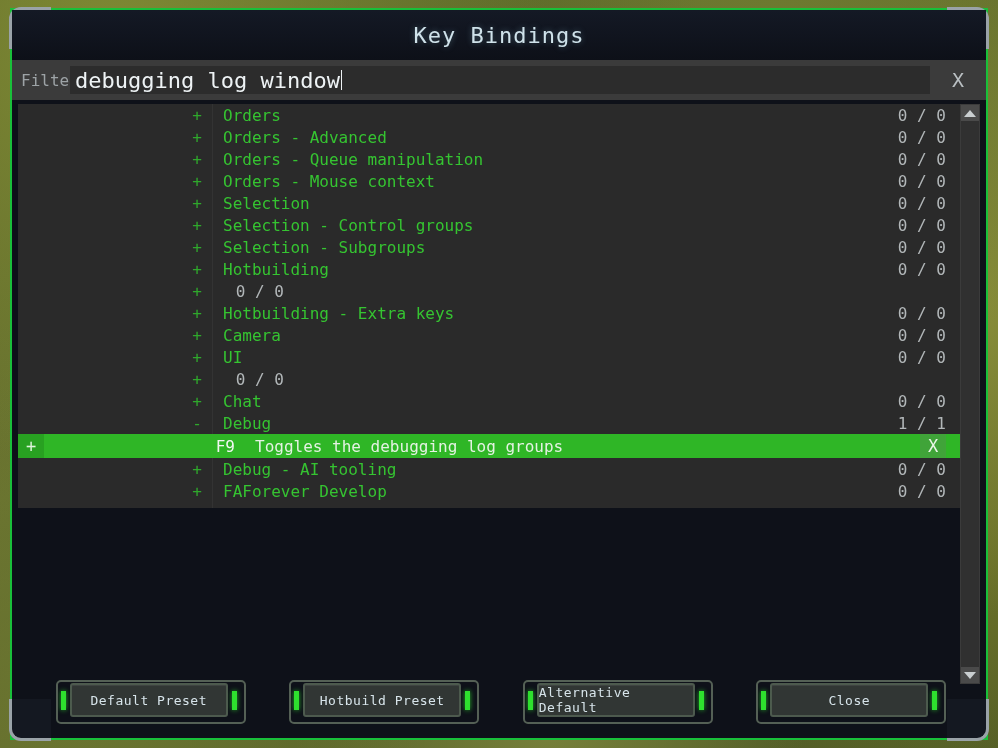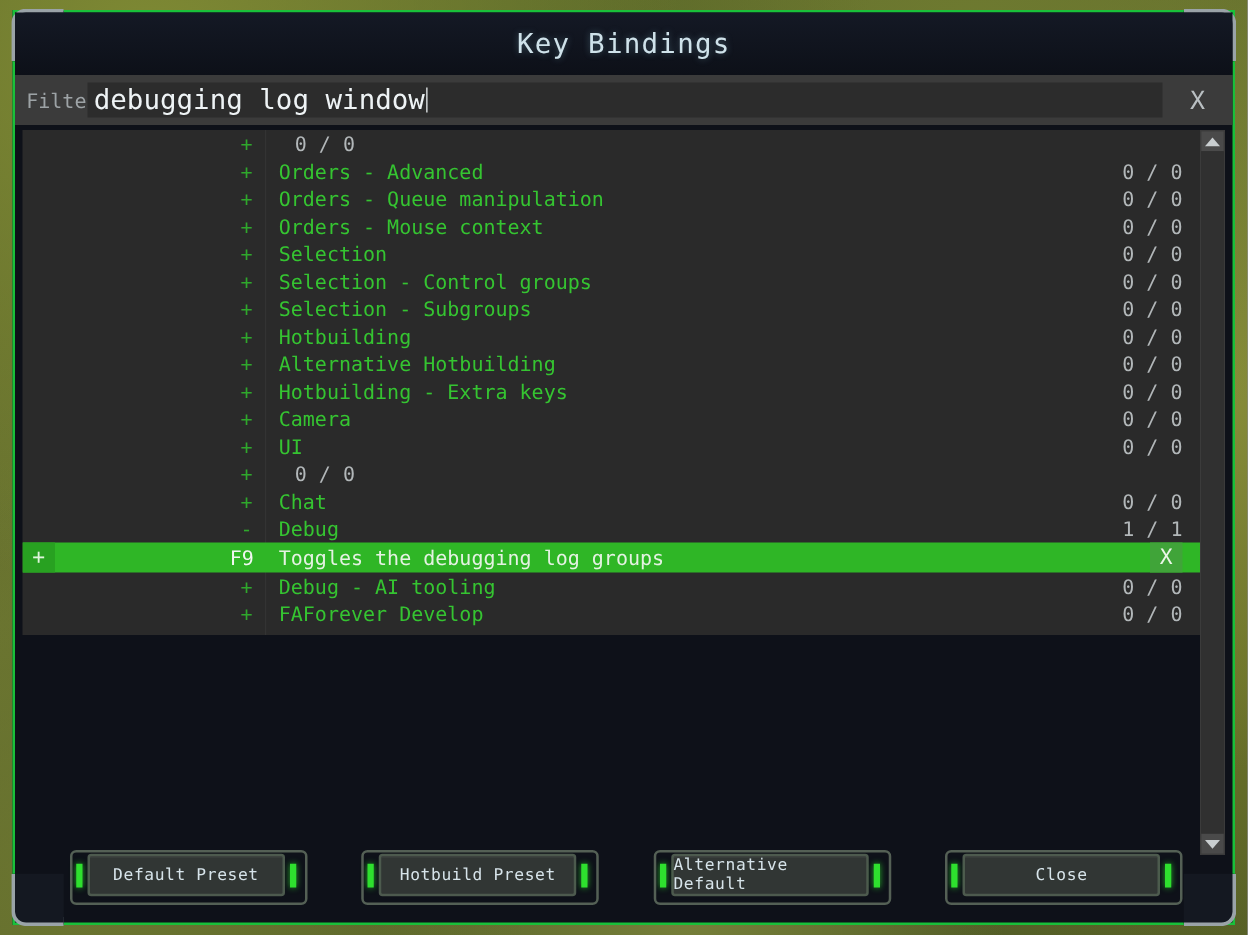--- a/index.html
+++ b/index.html
@@ -200,20 +200,21 @@
     font-size: 17px;
     cursor: pointer;
   }
   .row.binding .keycombo {
     width: 194px;
     text-align: right;
     padding-right: 9px;
     color: #f1f7f2;
     font-size: 16px;
     flex: 0 0 auto;
+    margin-left: 32px;
   }
   .row.binding .label {
     color: #e4f2e2;
     padding-left: 11px;
   }
   .row.binding .del-btn {
     position: absolute;
     right: 20px;
     top: 0;
     width: 26px;
@@ -341,20 +342,21 @@
       <div id="filter-wrap">
         <span id="filter-value">debugging log window</span>
         <span id="filter-caret"></span>
       </div>
       <div id="filter-clear">X</div>
     </div>
 
     <div id="listarea">
         <div class="row category">
           <div class="expander">+</div>
+          <div class="label">Orders</div>
           <div class="count">0 / 0</div>
         </div>
         <div class="row category">
           <div class="expander">+</div>
           <div class="label">Orders - Advanced</div>
           <div class="count">0 / 0</div>
         </div>
         <div class="row category">
           <div class="expander">+</div>
           <div class="label">Orders - Queue manipulation</div>
@@ -380,21 +382,20 @@
           <div class="label">Selection - Subgroups</div>
           <div class="count">0 / 0</div>
         </div>
         <div class="row category">
           <div class="expander">+</div>
           <div class="label">Hotbuilding</div>
           <div class="count">0 / 0</div>
         </div>
         <div class="row category">
           <div class="expander">+</div>
-          <div class="label">Alternative Hotbuilding</div>
           <div class="count">0 / 0</div>
         </div>
         <div class="row category">
           <div class="expander">+</div>
           <div class="label">Hotbuilding - Extra keys</div>
           <div class="count">0 / 0</div>
         </div>
         <div class="row category">
           <div class="expander">+</div>
           <div class="label">Camera</div>

